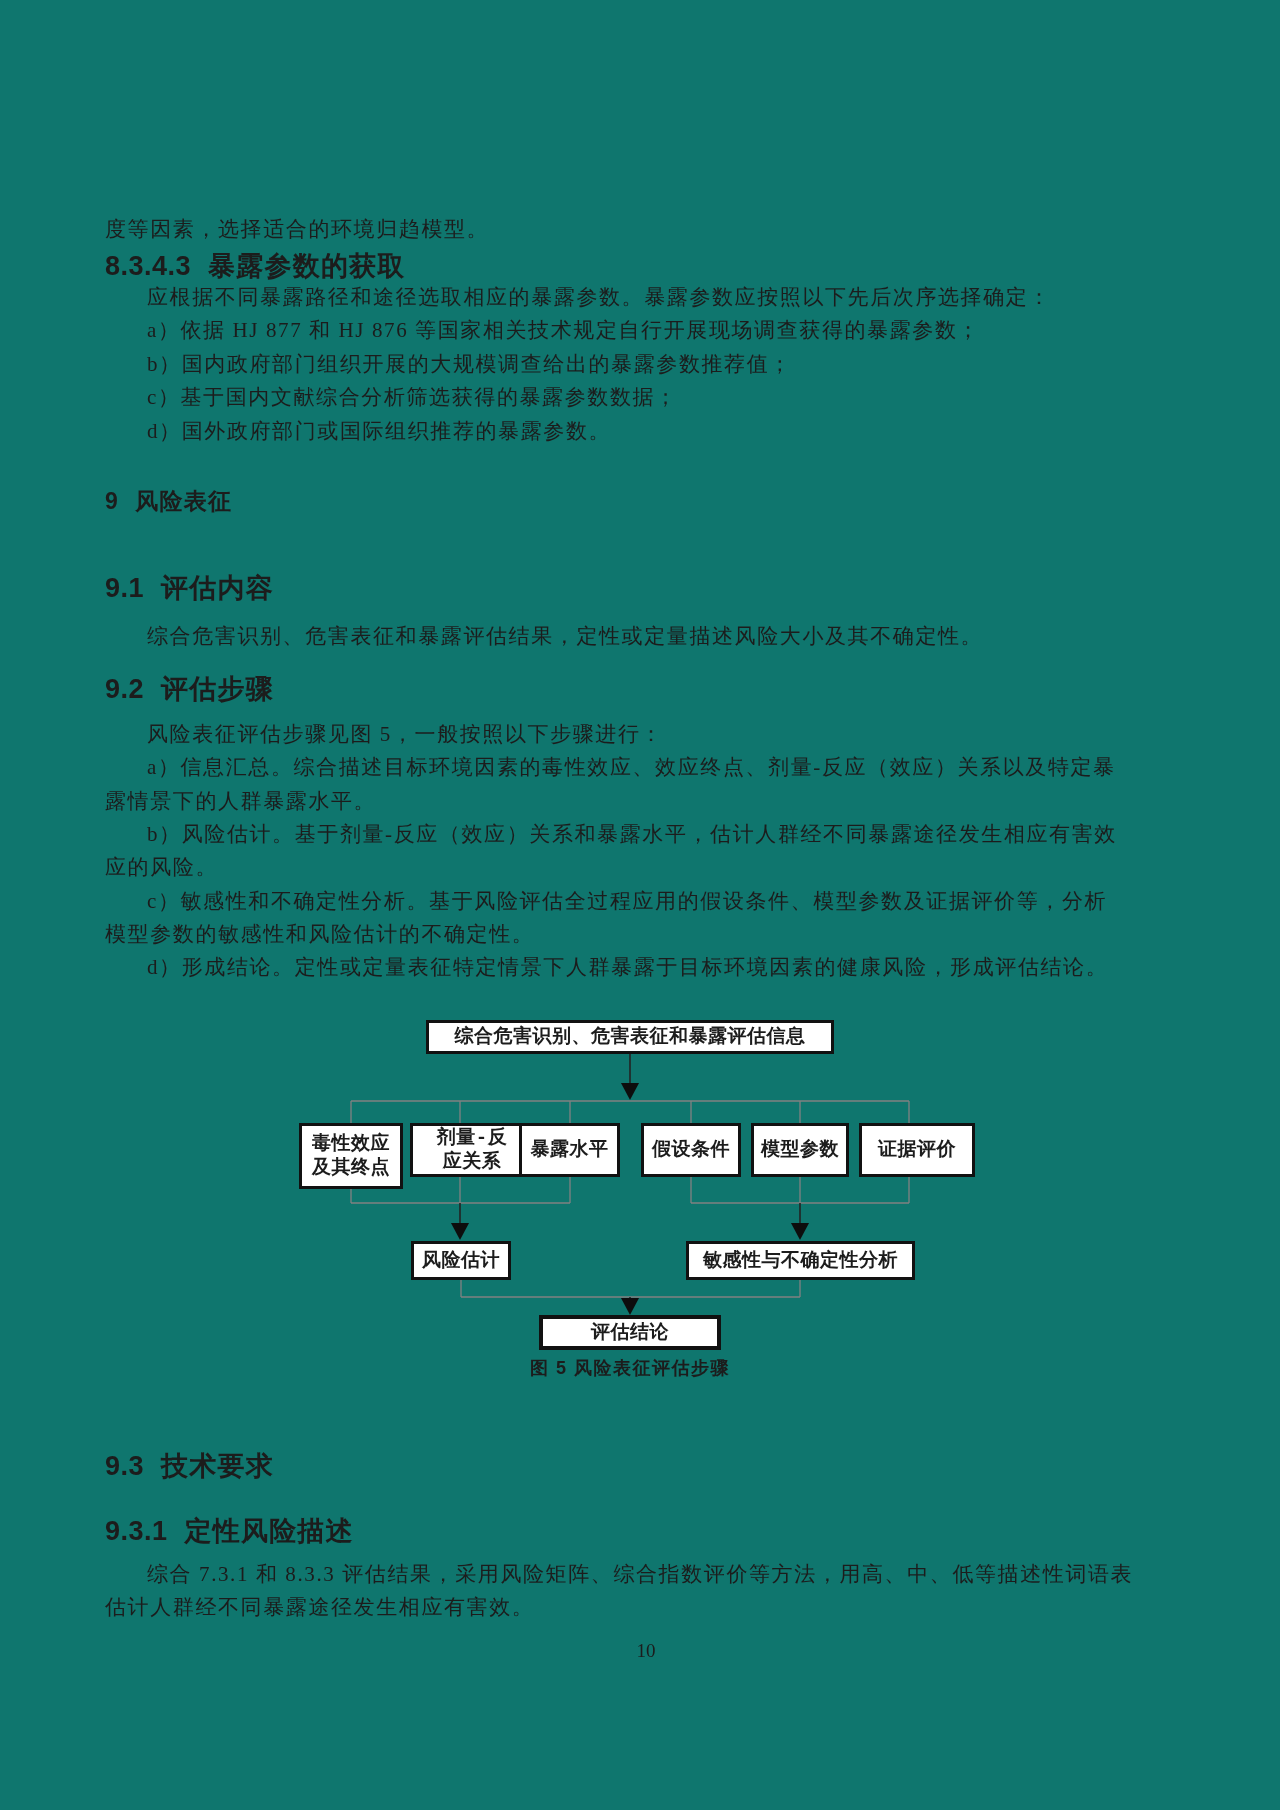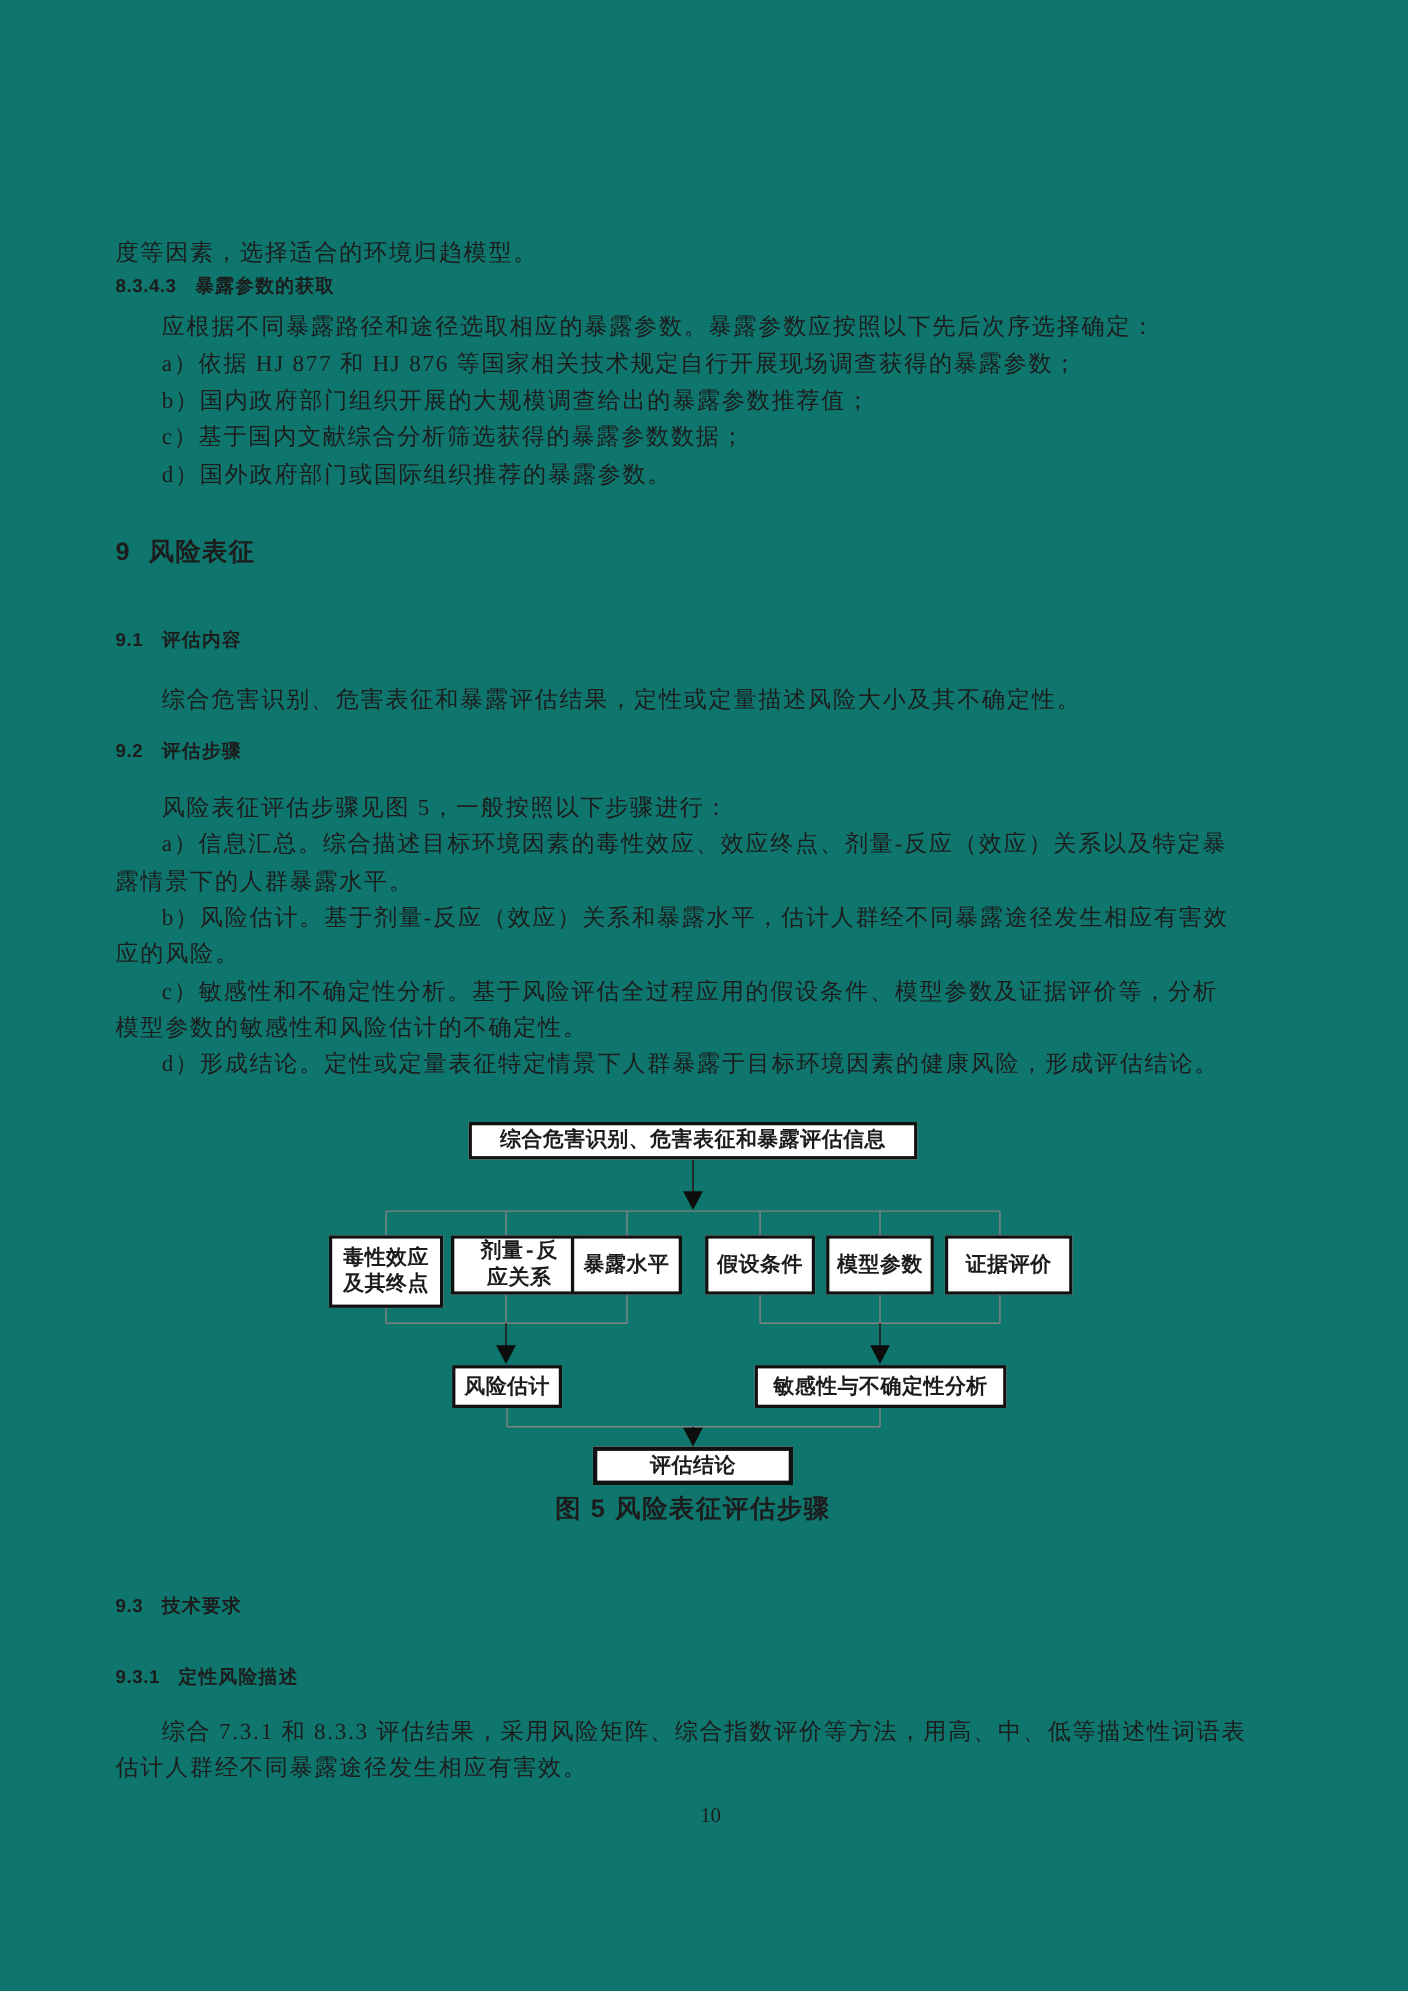--- a/index.html
+++ b/index.html
@@ -24,21 +24,21 @@
   
   .hd {
     position:absolute;
     left:105px;
     font-family:"Liberation Sans", sans-serif;
     font-weight:bold;
     white-space:nowrap;
     letter-spacing:1.2px;
   }
   .h1 { font-size:23px; }
-  .h2 { font-size:17px; }
+  .h2 { font-size:27px; }
   .hd .num { letter-spacing:0.5px; margin-right:17px; }
   
   .flow-box {
     position:absolute;
     box-sizing:border-box;
     border:3px solid #111;
     background:#fff;
     display:flex;
     align-items:center;
     justify-content:center;
@@ -54,21 +54,21 @@
   .connectors {
     position:absolute; left:0; top:0;
     pointer-events:none;
   }
   .fig-caption {
     position:absolute;
     left:0; top:1356px; width:1260px;
     text-align:center;
     font-family:"Liberation Sans", sans-serif;
     font-weight:bold;
-    font-size:23px;
+    font-size:18px;
     letter-spacing:1.5px;
   }
   .page-num {
     position:absolute;
     left:0; top:1640px; width:1292px;
     text-align:center;
     font-size:19px;
   }
 </style>
 </head>

